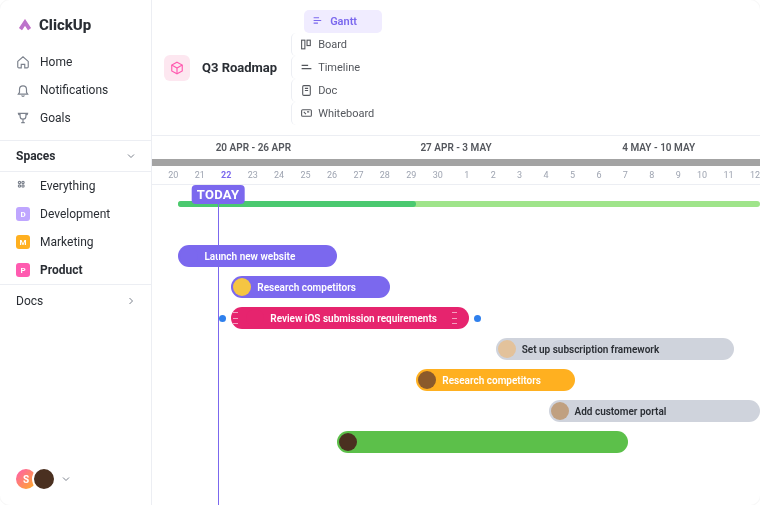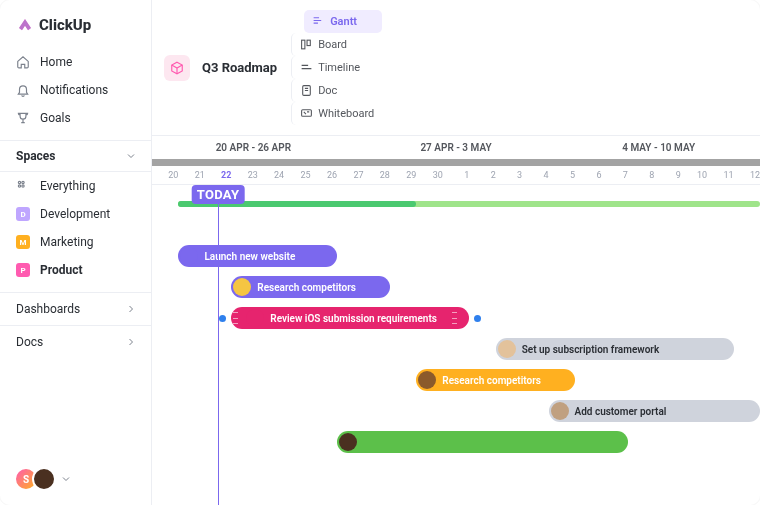--- a/index.html
+++ b/index.html
@@ -101,26 +101,20 @@
         <div class="space-item">
           <span class="sq" style="background:#ffb020">M</span>
           <span>Marketing</span>
         </div>
         <div class="space-item active">
           <span class="sq" style="background:#ff5bb0">P</span>
           <span>Product</span>
         </div>
       </div>
 
-    <div class="dash-row" style="border-top:1px solid #eceef3; margin-top:8px;">
-      <span>Dashboards</span>
-      <svg class="chev" viewBox="0 0 24 24" fill="none" stroke="currentColor" stroke-width="2">
-          <path d="M9 6l6 6-6 6"></path>
-        </svg>
-    </div>
     <div class="dash-row">
       <span>Docs</span>
       <svg class="chev" viewBox="0 0 24 24" fill="none" stroke="currentColor" stroke-width="2">
           <path d="M9 6l6 6-6 6"></path>
         </svg>
     </div>
 
     <div class="avatars">
       <div class="av" style="background:linear-gradient(135deg,#ff5bb0,#ffb020)">
           <span>S</span>

